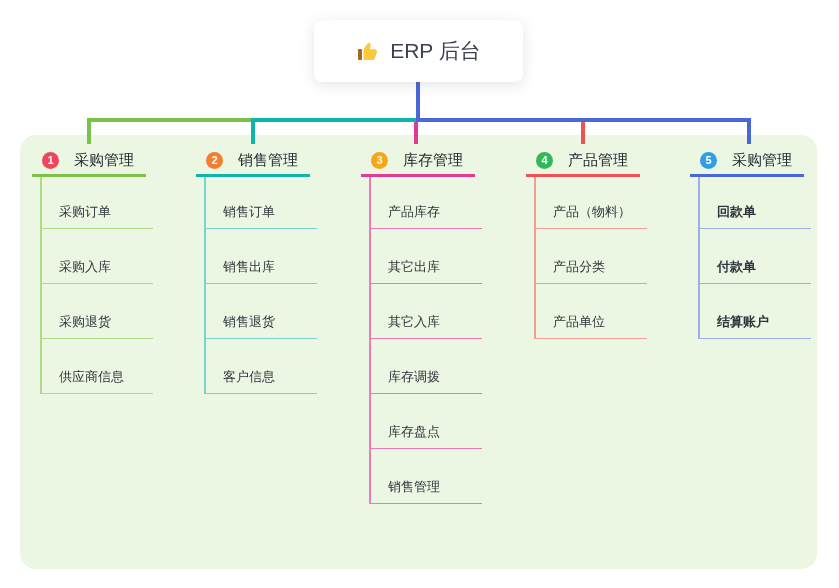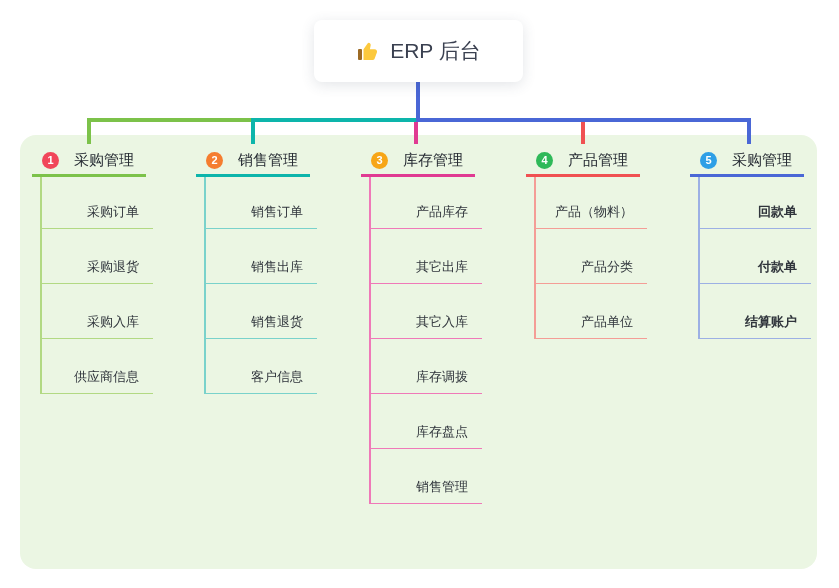--- a/index.html
+++ b/index.html
@@ -43,21 +43,21 @@
     padding-left:10px; height:28px; border-bottom:3px solid; cursor:default;
   }
   .badge {
     width:17px; height:17px; border-radius:50%; flex:0 0 17px;
     color:#fff; font-size:11px; font-weight:bold; line-height:17px;
     display:flex; align-items:center; justify-content:center;
   }
   .branch-label { font-size:15px; color:#262b33; white-space:nowrap;margin-left:8px; }
   .children {
     margin-left:8px; border-left:2px solid;
-    display:flex; flex-direction:column; align-items:flex-start; width:fit-content;text-align:right;
+    display:flex; flex-direction:column; align-items:flex-start; width:fit-content;
   }
   .child {
     border-bottom:1.5px solid; min-width:80px;
     padding:29px 14px 7px 17px;
     font-size:13px; line-height:18px; color:#30353c; white-space:nowrap;
   }
   .child:first-child { padding-top:26px; }
   
   .b1 .branch-header { border-color:#7cc24a; } .b1 .badge { background:#f1465a; }
   .b1 .children { border-color:#b2d983; } .b1 .child { border-color:#b2d983; }
@@ -95,22 +95,22 @@
   <span>ERP 后台</span>
 </div>
 
 <div class="branch b1">
   <div class="branch-header">
     <span class="badge">1</span>
     <span class="branch-label">采购管理</span>
   </div>
   <div class="children">
     <div class="child">采购订单</div>
+    <div class="child">采购入库</div>
     <div class="child">采购退货</div>
-    <div class="child">采购入库</div>
     <div class="child">供应商信息</div>
   </div>
 </div>
 
 <div class="branch b2">
   <div class="branch-header">
     <span class="badge">2</span>
     <span class="branch-label">销售管理</span>
   </div>
   <div class="children">

